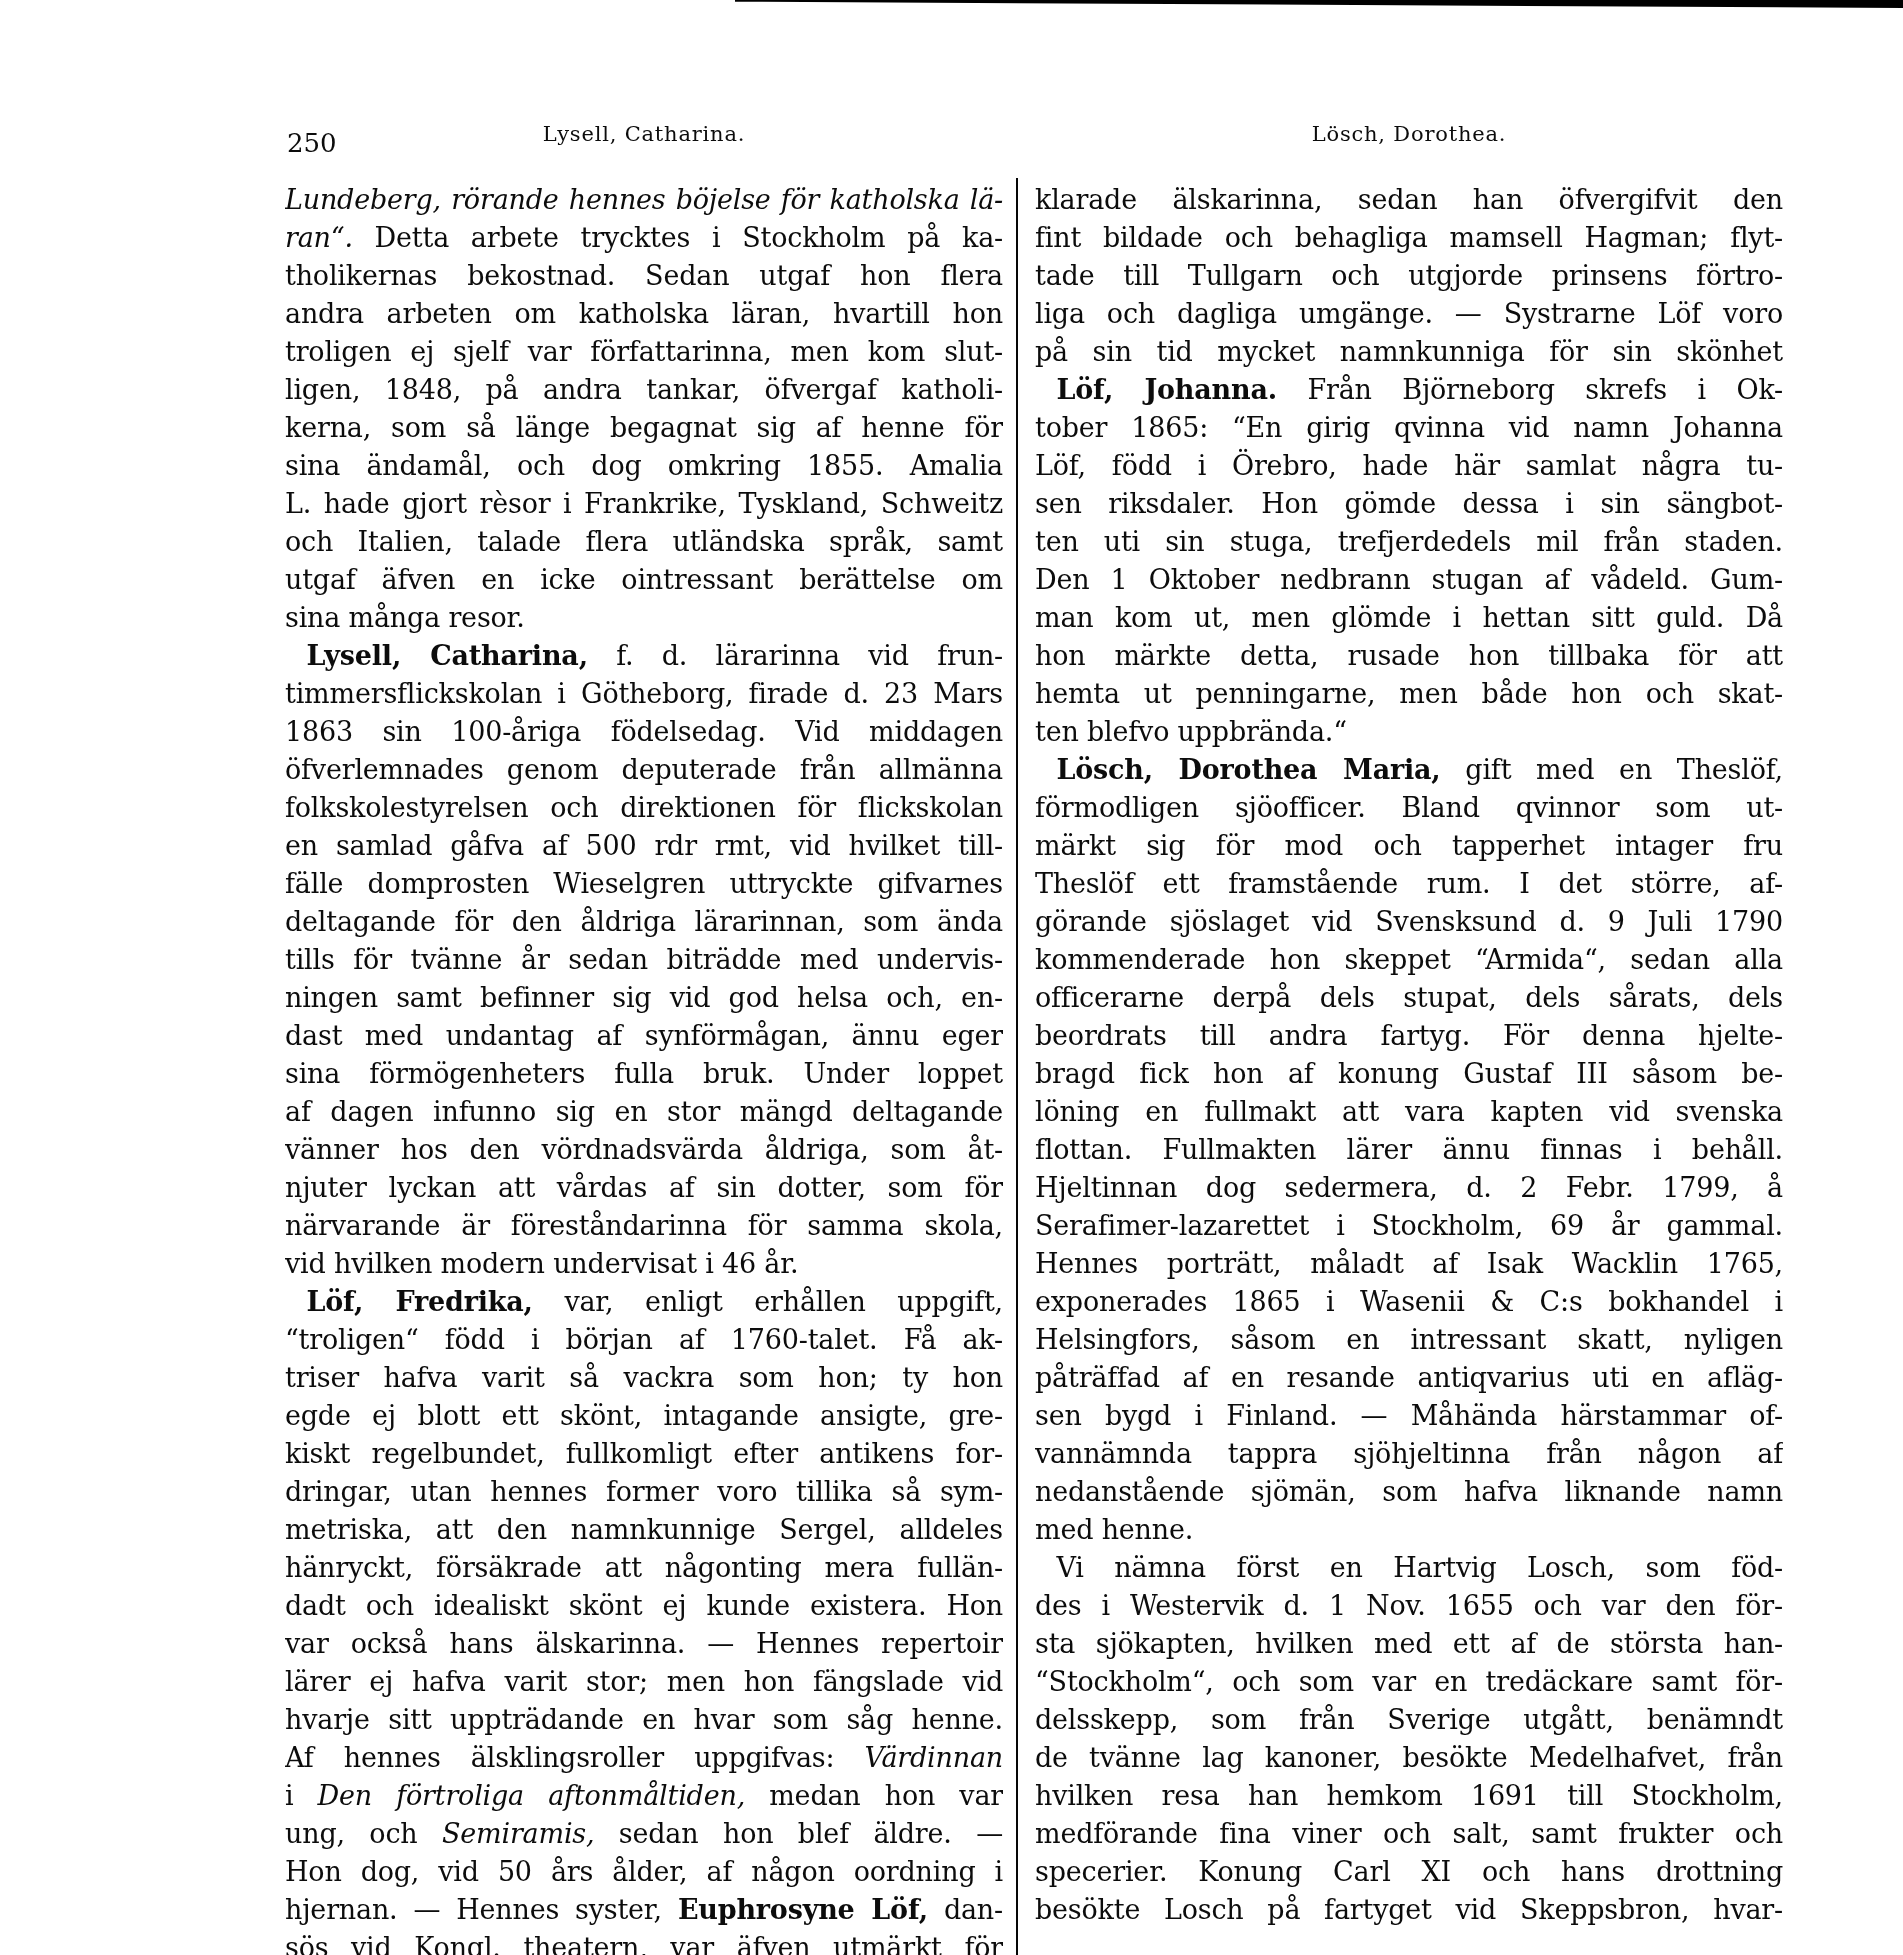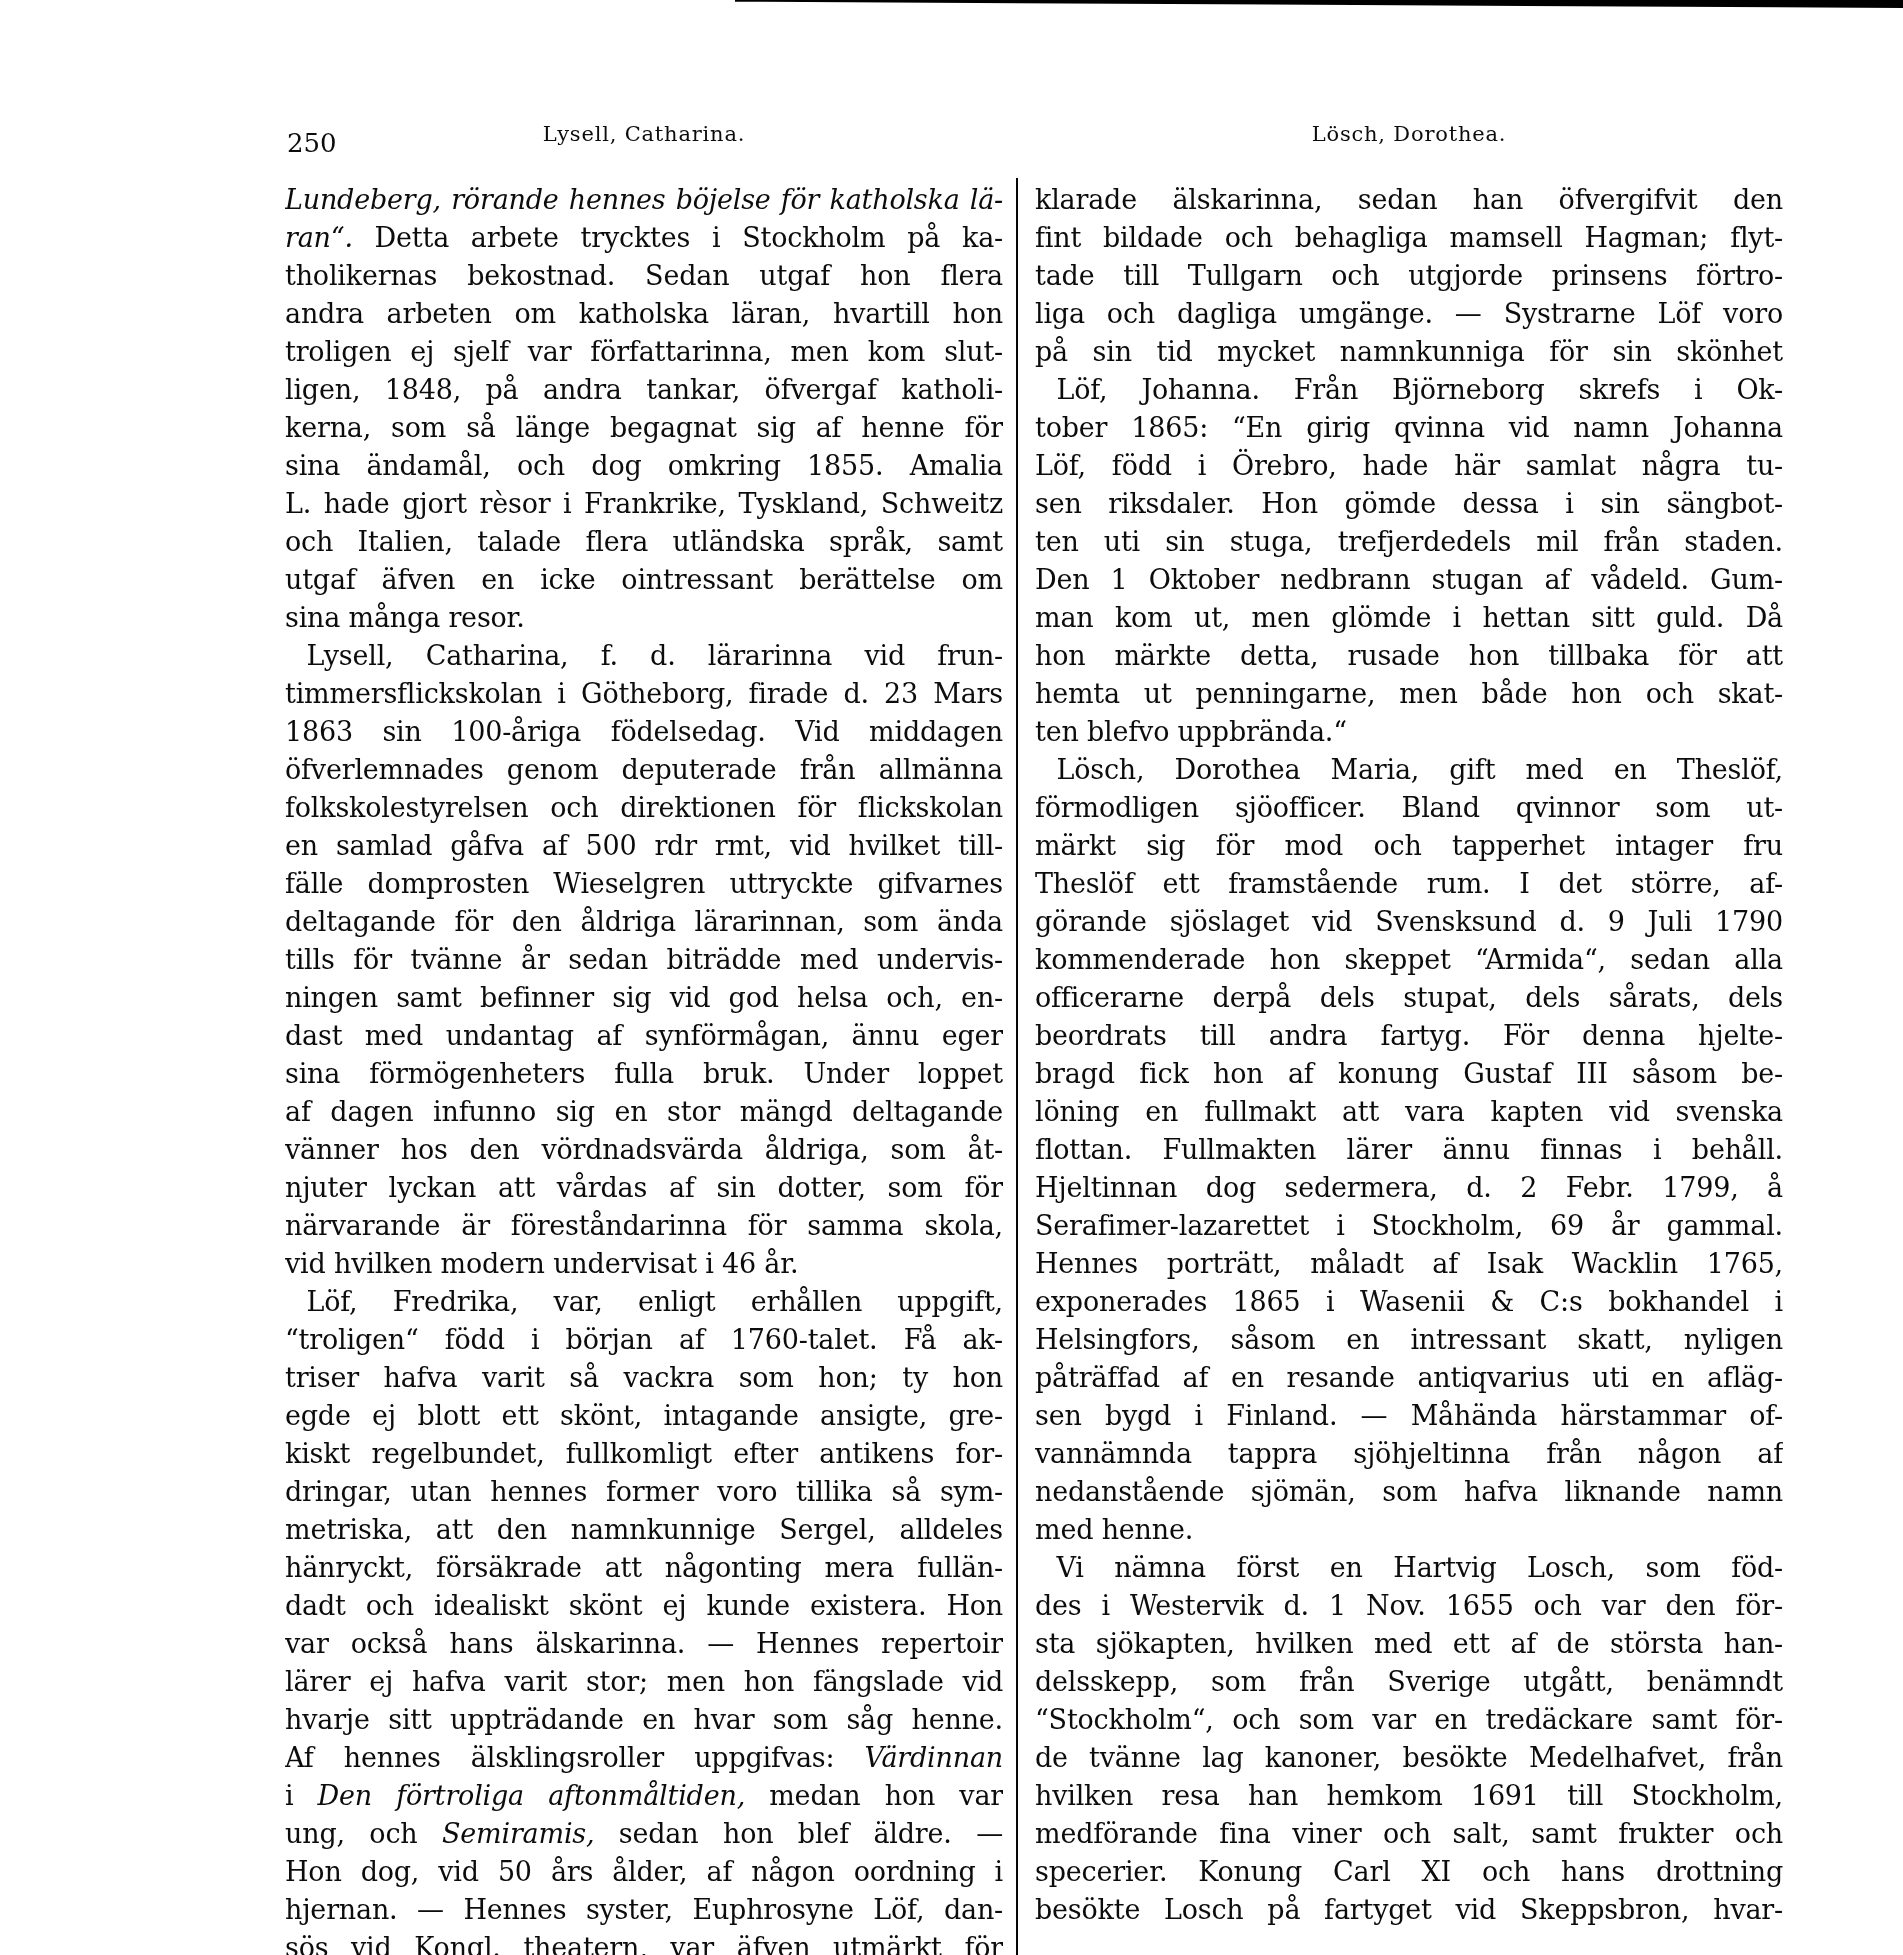--- a/index.html
+++ b/index.html
@@ -22,21 +22,21 @@
   
   .col{position:absolute;top:181px;font-size:27px;letter-spacing:-0.2px;}
   #col-left{left:285px;width:718px;}
   #col-right{left:1035px;width:748px;}
   .line{
     height:38px;line-height:38px;overflow:hidden;
     text-align:justify;text-align-last:justify;white-space:normal;
   }
   .line.end{text-align-last:left;}
   .line.indent{text-indent:21.5px;}
-  .b{font-weight:400;}
+  .b{font-weight:700;}
   .i{font-style:italic;margin-top:10px;}
   
   #column-divider{
     position:absolute;left:1016px;top:178px;width:2.3px;height:1858px;
     background:#060606;
   }
   
   #scan-artifact-top{
     position:absolute;left:735px;top:0;width:1168px;height:23.5px;background:#000;
     clip-path:polygon(0 0,100% 0,100% 34%,0 7%);
@@ -135,21 +135,21 @@
     <div class="line"><span class="n">exponerades 1865 i Wasenii &amp; C:s bokhandel i</span></div>
     <div class="line"><span class="n">Helsingfors, såsom en intressant skatt, nyligen</span></div>
     <div class="line"><span class="n">påträffad af en resande antiqvarius uti en afläg-</span></div>
     <div class="line"><span class="n">sen bygd i Finland. — Måhända härstammar of-</span></div>
     <div class="line"><span class="n">vannämnda tappra sjöhjeltinna från någon af</span></div>
     <div class="line"><span class="n">nedanstående sjömän, som hafva liknande namn</span></div>
     <div class="line end"><span class="n">med henne.</span></div>
     <div class="line indent"><span class="n">Vi nämna först en Hartvig Losch, som föd-</span></div>
     <div class="line"><span class="n">des i Westervik d. 1 Nov. 1655 och var den för-</span></div>
     <div class="line"><span class="n">sta sjökapten, hvilken med ett af de största han-</span></div>
+    <div class="line"><span class="n">“Stockholm“, och som var en tredäckare samt för-</span></div>
     <div class="line"><span class="n">delsskepp, som från Sverige utgått, benämndt</span></div>
-    <div class="line"><span class="n">“Stockholm“, och som var en tredäckare samt för-</span></div>
     <div class="line"><span class="n">de tvänne lag kanoner, besökte Medelhafvet, från</span></div>
     <div class="line"><span class="n">hvilken resa han hemkom 1691 till Stockholm,</span></div>
     <div class="line"><span class="n">medförande fina viner och salt, samt frukter och</span></div>
     <div class="line"><span class="n">specerier.  Konung Carl XI och hans drottning</span></div>
     <div class="line"><span class="n">besökte Losch på fartyget vid Skeppsbron, hvar-</span></div>
   </div>
 
 
 </body></html>

